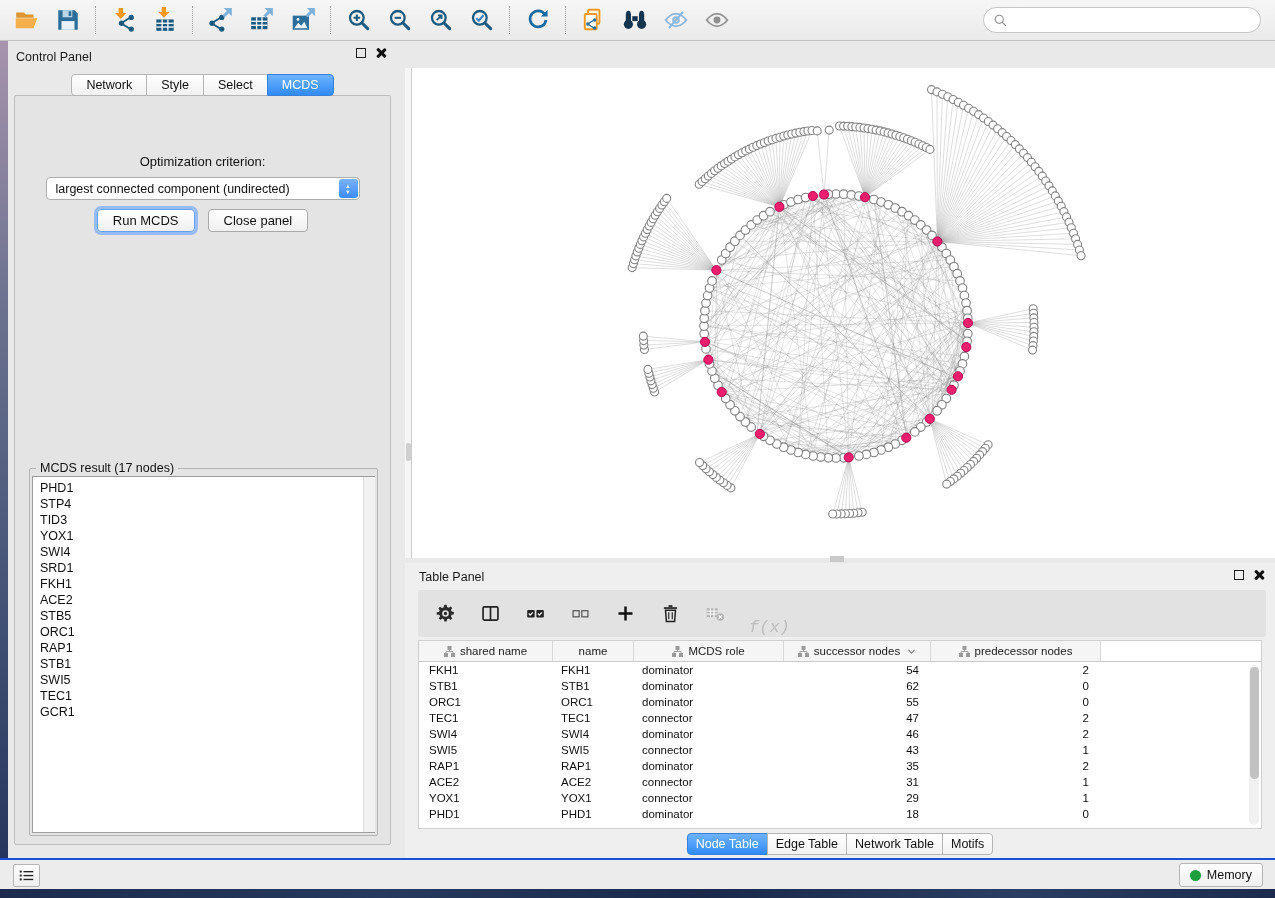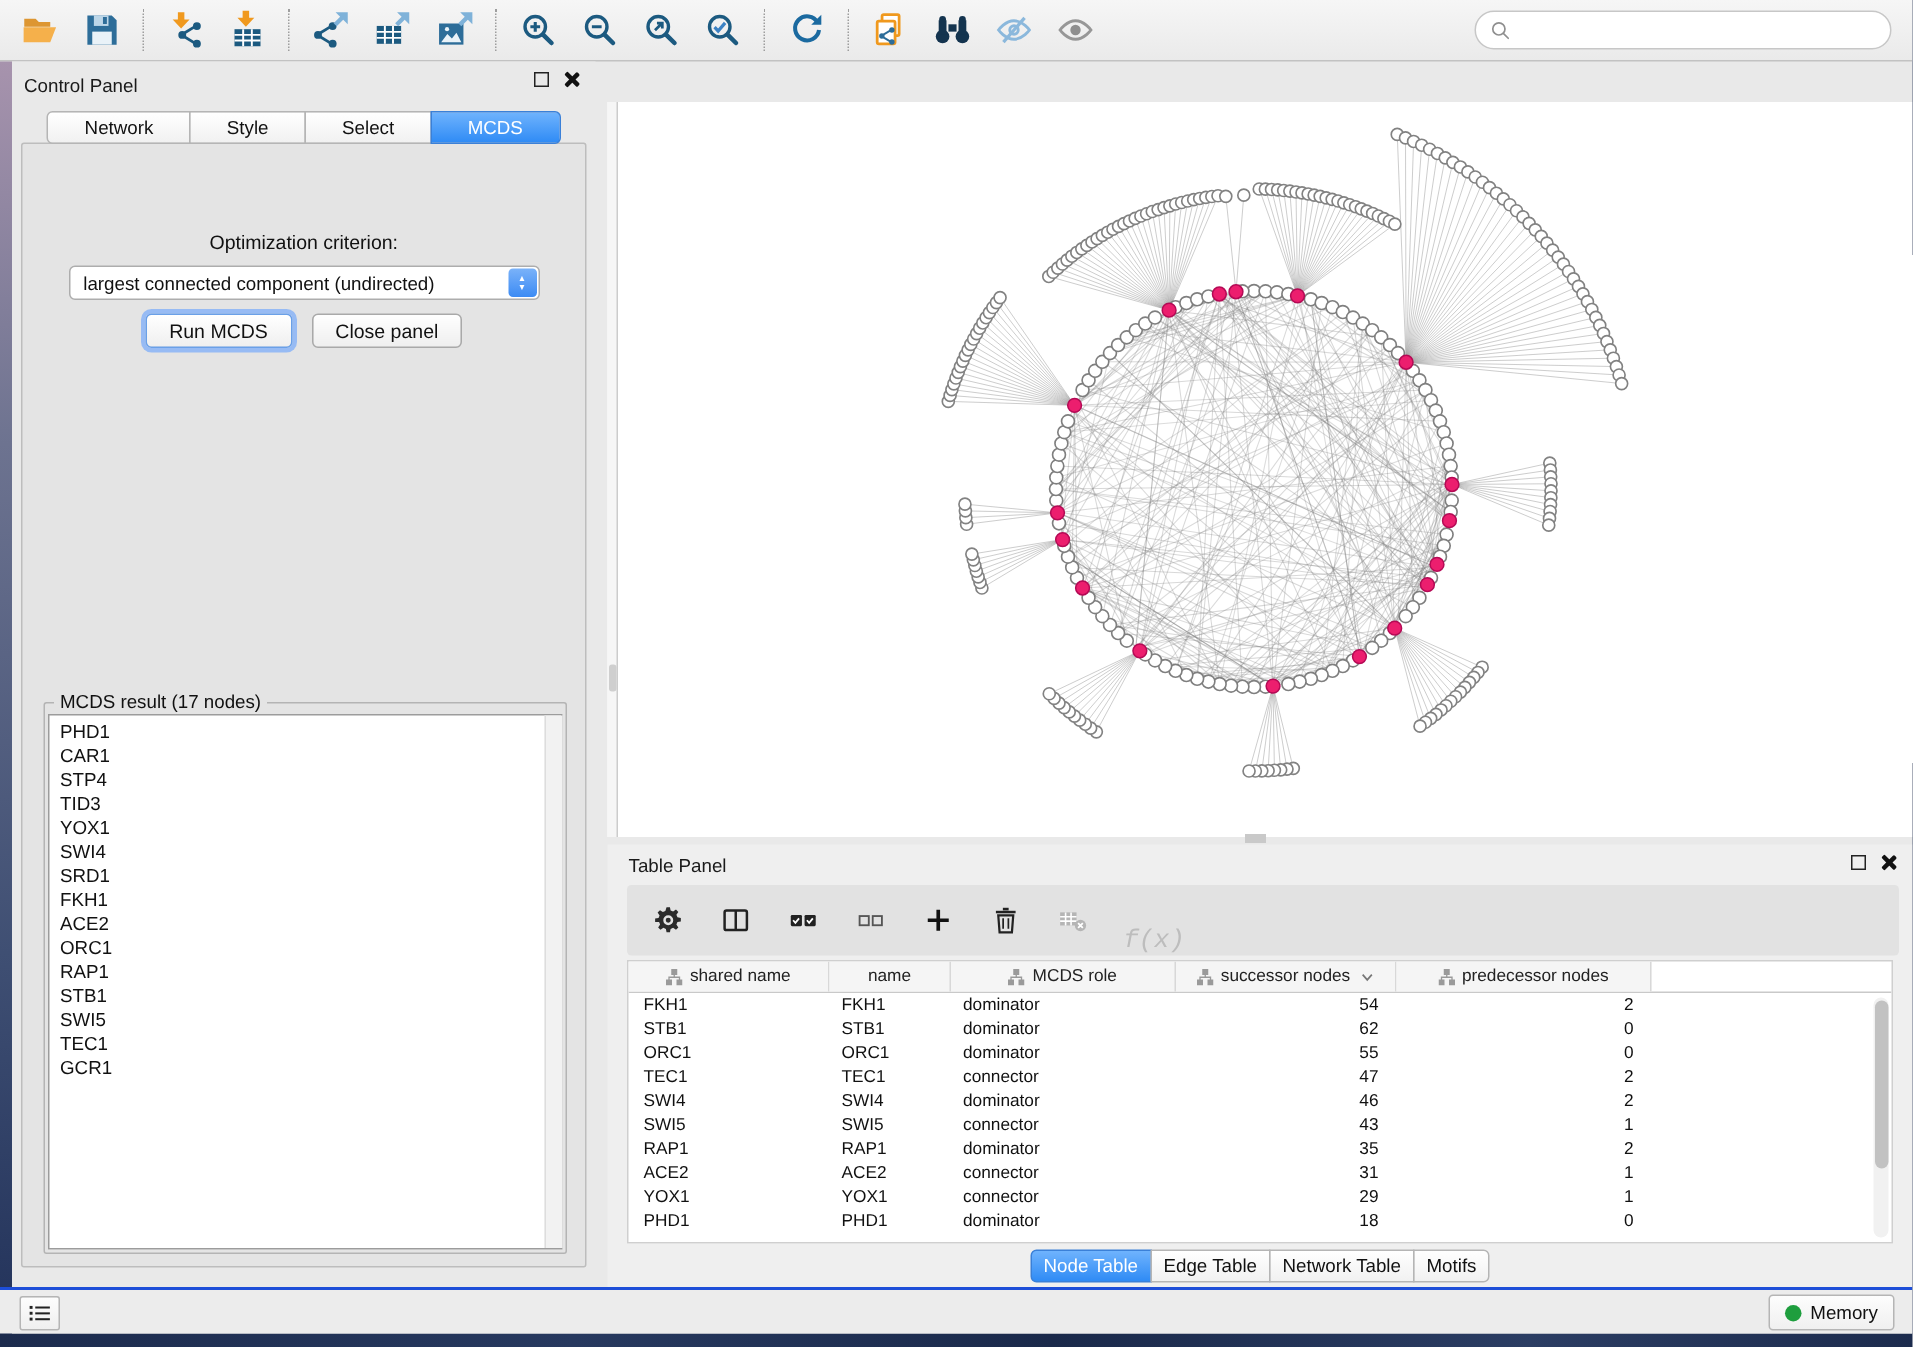--- a/index.html
+++ b/index.html
@@ -38,21 +38,21 @@
   .close-btn::after { transform:rotate(-45deg); }
 
   
   .control-panel { position:absolute; left:8px; top:41px; width:389px; height:817px; background:#e9e9e9; }
   .cp-title { position:absolute; left:8px; top:9px; }
   .cp-tabs { position:absolute; top:33px; left:0; width:100%; display:flex; justify-content:center; z-index:2; }
   .cp-content { position:absolute; left:6px; top:54px; right:6px; bottom:13px;
     background:#e4e4e4; border:1px solid #bdbdbd; border-radius:2px; }
   .seg { display:inline-flex; }
   .seg .tab { border:1px solid #b5b5b5; background:linear-gradient(#ffffff,#f1f1f1);
-    padding:3px 24px; font-size:12.5px; color:#111; margin-left:-1px; cursor:pointer; }
+    padding:3px 14px; font-size:12.5px; color:#111; margin-left:-1px; cursor:pointer; }
   .seg .tab:first-child { border-radius:4px 0 0 4px; margin-left:0; }
   .seg .tab:last-child { border-radius:0 4px 4px 0; }
   .seg .tab.sel { background:linear-gradient(#6fb3fd,#2f8bf5); color:#fff; border-color:#3a80d8; }
 
   .opt-label { position:absolute; top:58px; width:100%; text-align:center; font-size:13px; color:#111; }
   .dropdown { position:absolute; top:81px; left:50%; transform:translateX(-50%);
     width:314px; height:23px; background:#fff; border:1px solid #adadad; border-radius:4px;
     display:flex; align-items:center; cursor:pointer; }
   .dropdown .dd-text { flex:1; font-size:12.5px; color:#111; padding-left:9px; white-space:nowrap; }
   .dropdown .dd-step { width:19px; height:19px; margin-right:1px; border-radius:3px;
@@ -315,28 +315,28 @@
           </span>
       </div>
       <div class="btn-row">
         <button class="push-btn focused">Run MCDS</button>
         <button class="push-btn">Close panel</button>
       </div>
       <div class="mcds-box">
         <span class="mcds-legend">MCDS result (17 nodes)</span>
         <div class="mcds-list" id="mcds-list">
             <div class="row">PHD1</div>
-            <div class="row">CAR1</div>
             <div class="row">STP4</div>
             <div class="row">TID3</div>
             <div class="row">YOX1</div>
             <div class="row">SWI4</div>
             <div class="row">SRD1</div>
             <div class="row">FKH1</div>
             <div class="row">ACE2</div>
+            <div class="row">STB5</div>
             <div class="row">ORC1</div>
             <div class="row">RAP1</div>
             <div class="row">STB1</div>
             <div class="row">SWI5</div>
             <div class="row">TEC1</div>
             <div class="row">GCR1</div>
           </div>
         <div class="mcds-scroll"></div>
       </div>
     </div>

